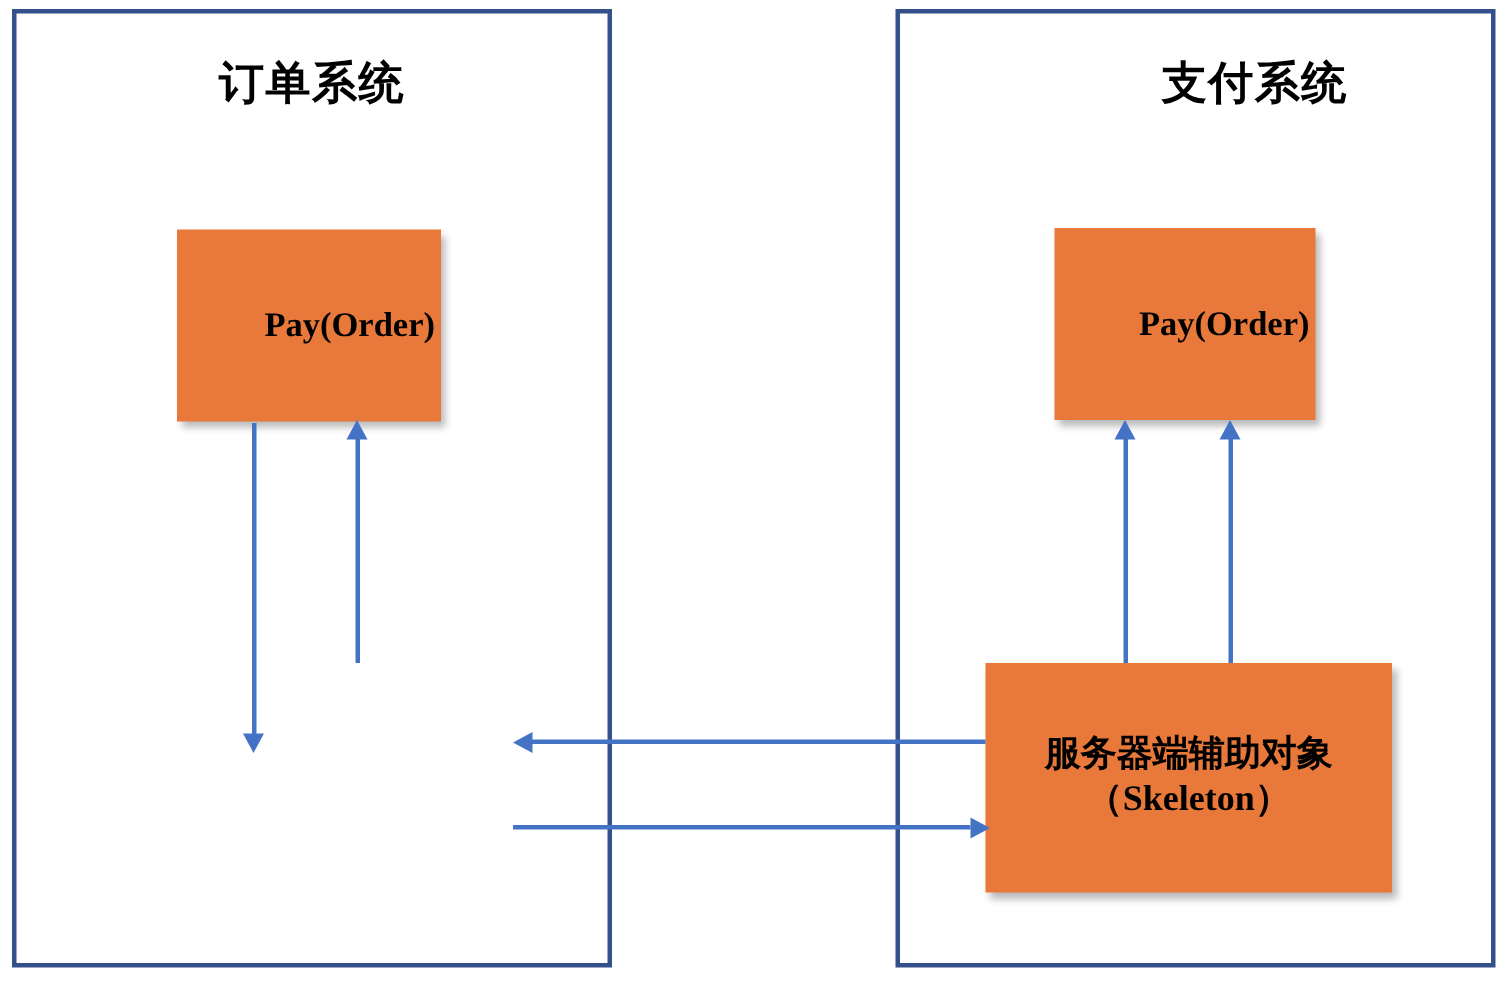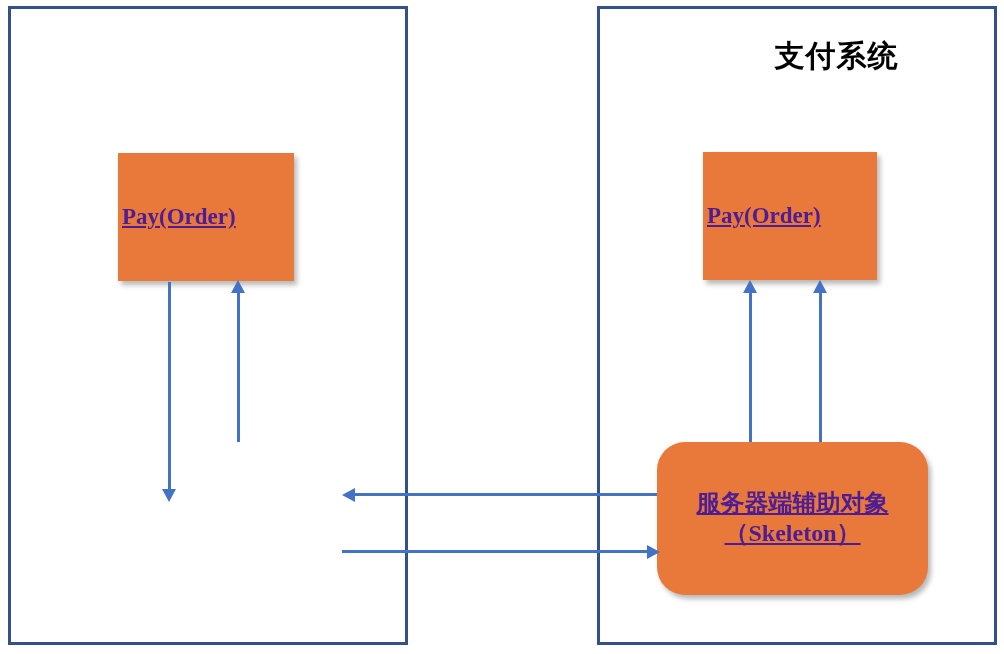--- a/index.html
+++ b/index.html
@@ -37,37 +37,36 @@
   }
   #title-left  { left: 8px;   top: 38px; width: 400px; }
   #title-right { left: 597px; top: 38px; width: 479px; }
 
   .obox {
     position: absolute;
     box-sizing: border-box;
     background: #e8793a;
     display: flex;
     align-items: center;
-    justify-content: flex-start;
+    justify-content: flex-end;
     text-align: center;
-    color: #4c1d95;
+    color: #000000;
     font-family: "Liberation Serif", serif;
     font-weight: bold;
     box-shadow: 3px 4px 5px rgba(0,0,0,0.28);
-    text-decoration: underline;
   }
   .obox-label {
     display: block;
     line-height: 1.22;
     padding: 0 4px;
   }
   #box-pay-left  { left: 118px; top: 153px; width: 176px; height: 128px; font-size: 23px; }
   #box-pay-right { left: 703px; top: 152px; width: 174px; height: 128px; font-size: 23px; }
   #box-stub      { left: 72px;  top: 442px; width: 270px; height: 153px; font-size: 24px; }
-  #box-skeleton  { left: 657px; top: 442px; width: 271px; height: 153px; font-size: 24px; border-radius: 28px; }
+  #box-skeleton  { left: 657px; top: 442px; width: 271px; height: 153px; font-size: 24px; }
 
   .vline {
     position: absolute;
     width: 3px;
     background: #4472c4;
   }
   .hline {
     position: absolute;
     height: 3px;
     background: #4472c4;
@@ -108,20 +107,21 @@
     font-size: 21px;
     color: #000000;
   }
 </style>
 </head>
 <body>
 
 <div id="canvas">
 
   <div class="panel" id="panel-left"></div>
+  <div class="panel-title" id="title-left">订单系统</div>
 
   <div class="obox" id="box-pay-left">
     <span class="obox-label">Pay(Order)</span>
   </div>
 
 
   <div class="vline" style="left:168px; top:282px; height:213px;"></div>
   <div class="arrowhead ah-down" style="left:162px; top:489px;"></div>
 
   <div class="vline" style="left:237px; top:290px; height:152px;"></div>

